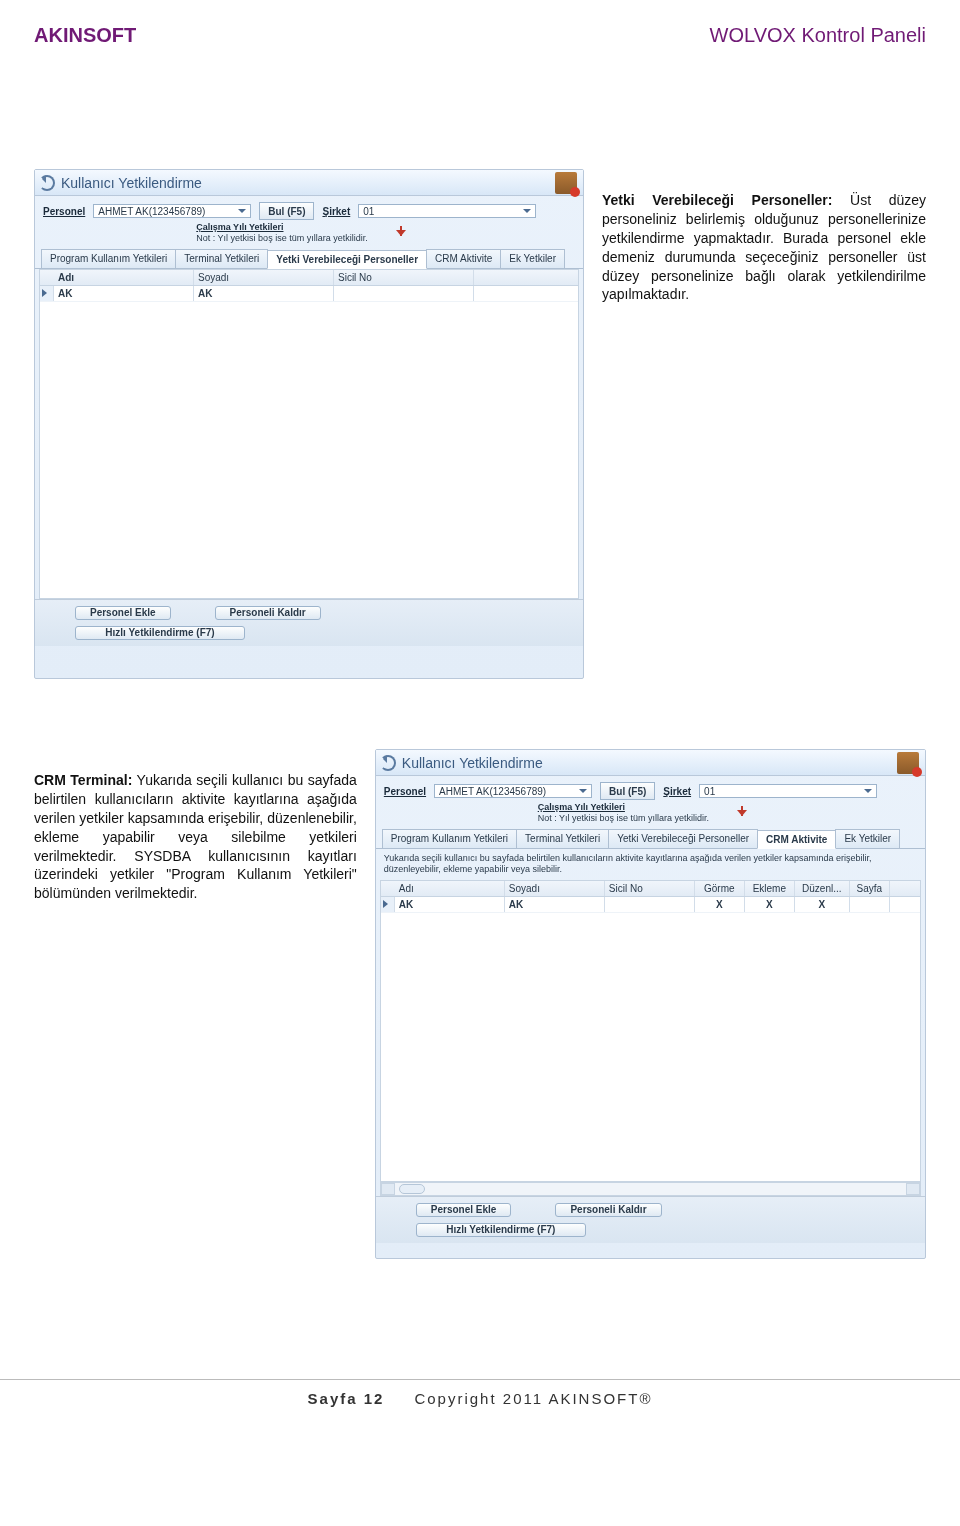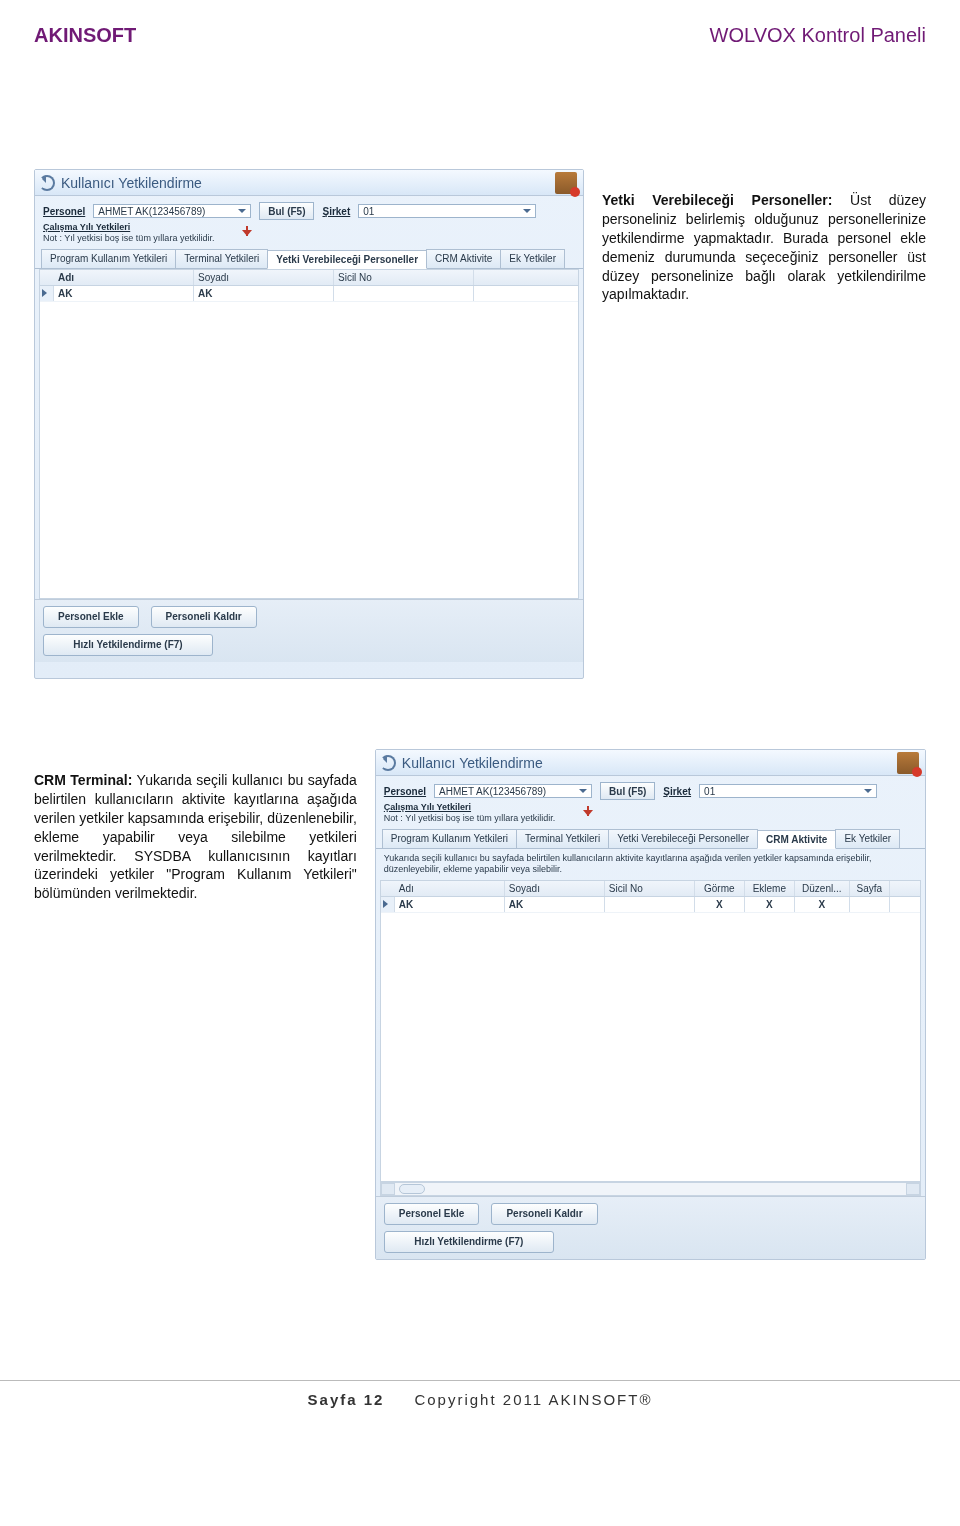--- a/index.html
+++ b/index.html
@@ -144,21 +144,21 @@
   }
   .red-arrow::before {
     content: '';
     position: absolute;
     margin-top: 8px;
     border: 5px solid transparent;
     border-top: 6px solid #c0392b;
   }
   .sub-note {
     display: flex;
-    justify-content: flex-start;
+    justify-content: center;
     gap: 24px;
     padding: 0 20px 4px 8px;
     font-size: 9px;
   }
   .sub-note .stack { display: flex; flex-direction: column; line-height: 1.25; }
 
   .tabstrip {
     display: flex;
     padding: 0 6px;
     gap: 0;
@@ -265,29 +265,30 @@
     display: flex;
     flex-direction: column;
     gap: 6px;
     background: linear-gradient(#e6eef7, #d9e5f1);
     border-top: 1px solid #bfccdb;
   }
   .btn {
     display: inline-flex;
     align-items: center;
     justify-content: center;
-    height: 22px;
+    height: 14px;
     padding: 0 14px;
     border: 1px solid #9db4cc;
     background: linear-gradient(#fdfefe, #dfe9f3);
     border-radius: 3px;
     cursor: pointer;
     font-size: 10px;
     font-weight: bold;
     color: #2a3a4a;
+    margin-left: 32px;
   }
   .btn-row { display: flex; gap: 12px; }
 
   
   .desc-col {
     font-size: 14px;
     color: #111;
     text-align: justify;
     line-height: 1.35;
     font-family: "Trebuchet MS", Tahoma, sans-serif;

